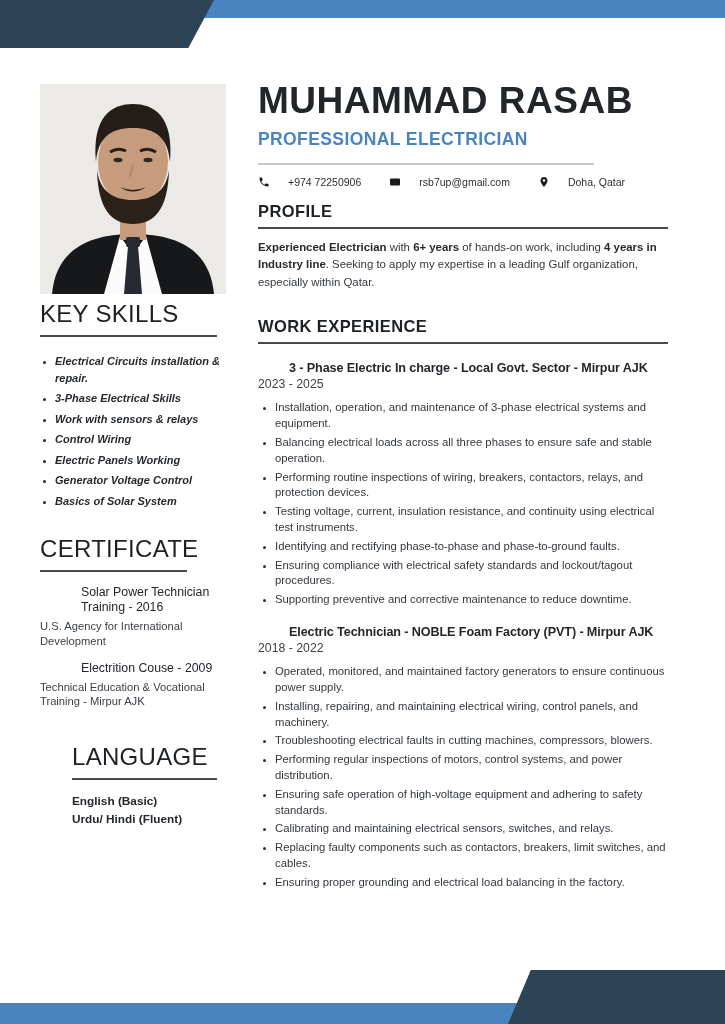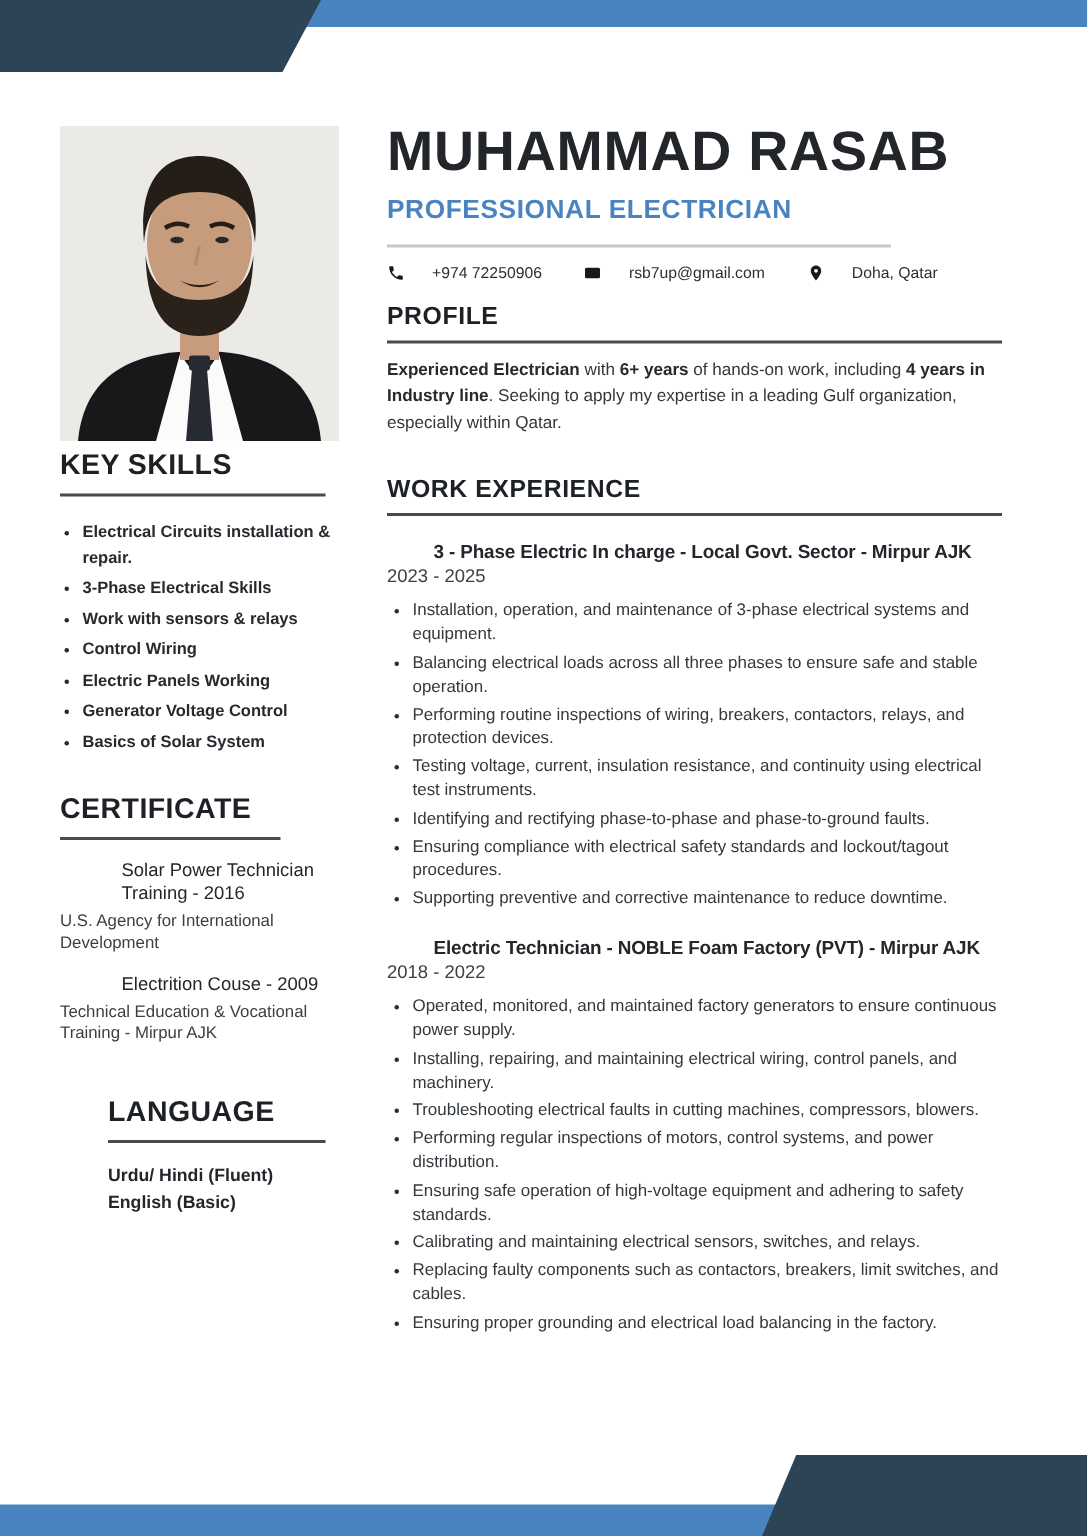--- a/index.html
+++ b/index.html
@@ -32,39 +32,39 @@
   .name{font-size:37px;font-weight:800;color:#22262a;letter-spacing:.5px;line-height:1.02;white-space:nowrap;}
   .role{margin-top:9px;font-size:17.5px;font-weight:700;color:var(--blue);letter-spacing:.4px;}
   .hdr-divider{margin-top:13px;width:336px;height:2px;background:#c9c9c9;}
   .contact{margin-top:11px;display:flex;align-items:center;gap:28px;font-size:10.5px;color:#2b2f33;}
   .contact-item{display:flex;align-items:center;gap:18px;}
   .cicon{width:12px;height:12px;fill:#17191c;flex:none;}
 
   
   .sec-h{font-size:16.5px;font-weight:800;color:var(--ink);letter-spacing:.4px;}
   .sec-line{height:2px;background:#4a4a4a;margin-top:6px;}
-  .side-h{font-size:19px;font-weight:700;color:var(--ink);letter-spacing:.3px;}
+  .side-h{font-size:24px;font-weight:400;color:var(--ink);letter-spacing:.3px;}
   .side-line{height:2px;background:#4a4a4a;margin-top:7px;}
   .w1{width:177px}.w2{width:147px}.w3{width:143px}.w4{width:145px}
 
   
   .main{position:absolute;left:258px;top:202px;width:410px;}
   .profile-text{margin-top:10px;font-size:11.4px;line-height:1.53;color:var(--body);}
   .profile-text strong{color:#262a2e;}
   .work{margin-top:26px;}
   .job-title{margin-top:17px;font-size:12.6px;font-weight:700;color:#23272b;white-space:nowrap;letter-spacing:-.1px;margin-left:31px;}
   .job-dates{margin-top:2px;font-size:12.3px;color:#3c4146;}
   .bullets{margin:9px 0 0;padding-left:17px;}
   .bullets li{font-size:11.3px;line-height:1.4;margin-bottom:3px;color:var(--body);}
   .bullets li::marker{font-size:9px;color:#2b2f33;}
 
   
   .sidebar{position:absolute;left:40px;top:300px;width:192px;}
   .skills{margin:16px 0 0;padding-left:15px;}
-  .skills li{font-size:11px;font-weight:700;line-height:1.5;margin-bottom:4px;color:#262a2e;}
+  .skills li{font-size:11px;font-weight:700;line-height:1.5;margin-bottom:4px;color:#262a2e;font-style:italic;}
   .skills li::marker{font-size:9px;}
   .cert,.edu,.lang{margin-top:26px;}
   .lang{margin-top:34px;margin-left:32px;}
   .entry-title{margin-top:13px;font-size:12.3px;font-weight:400;color:#23272b;line-height:1.25;margin-left:41px;}
   .entry-sub{margin-top:3px;font-size:11.2px;line-height:1.32;color:#3a3f44;}
   .lang-list{margin-top:12px;}
   .lang-list div{font-size:11.8px;font-weight:700;color:#23272b;line-height:1.55;}
 </style>
 </head>
 <body>
@@ -145,22 +145,22 @@
       <div class="entry-sub">U.S. Agency for International Development</div>
       <div class="entry-title">Electrition Couse - 2009</div>
       <div class="entry-sub">Technical Education &amp; Vocational Training - Mirpur AJK</div>
     </div>
 
 
     <div class="lang">
       <div class="side-h">LANGUAGE</div>
       <div class="side-line w4"></div>
       <div class="lang-list">
+          <div>English (Basic)</div>
           <div>Urdu/ Hindi (Fluent)</div>
-          <div>English (Basic)</div>
         </div>
     </div>
 
   </div>
 
   <div class="main">
 
     <div class="profile-sec">
       <div class="sec-h">PROFILE</div>
       <div class="sec-line"></div>

